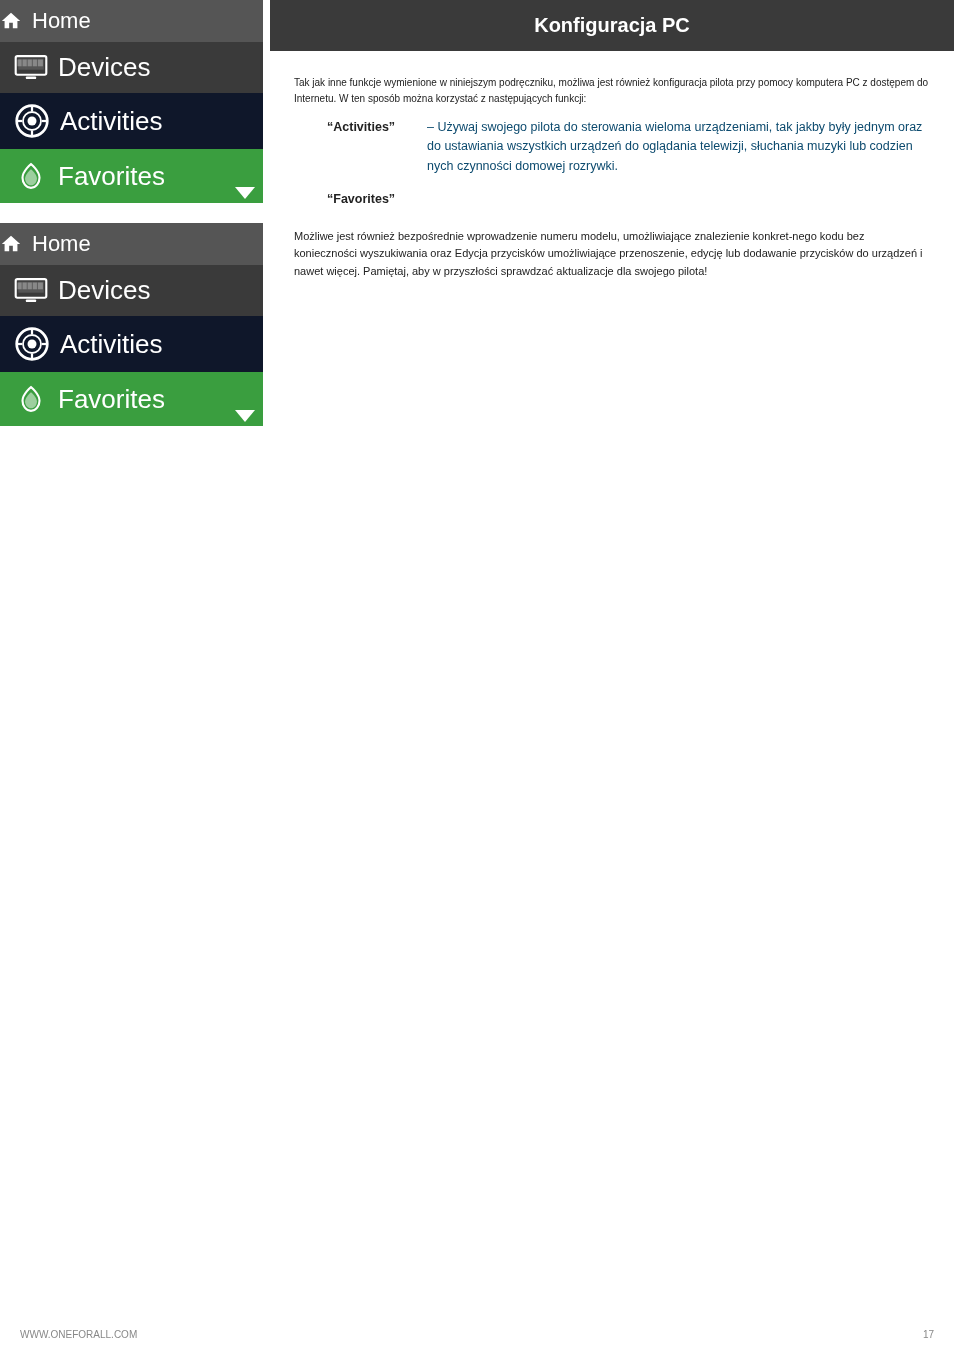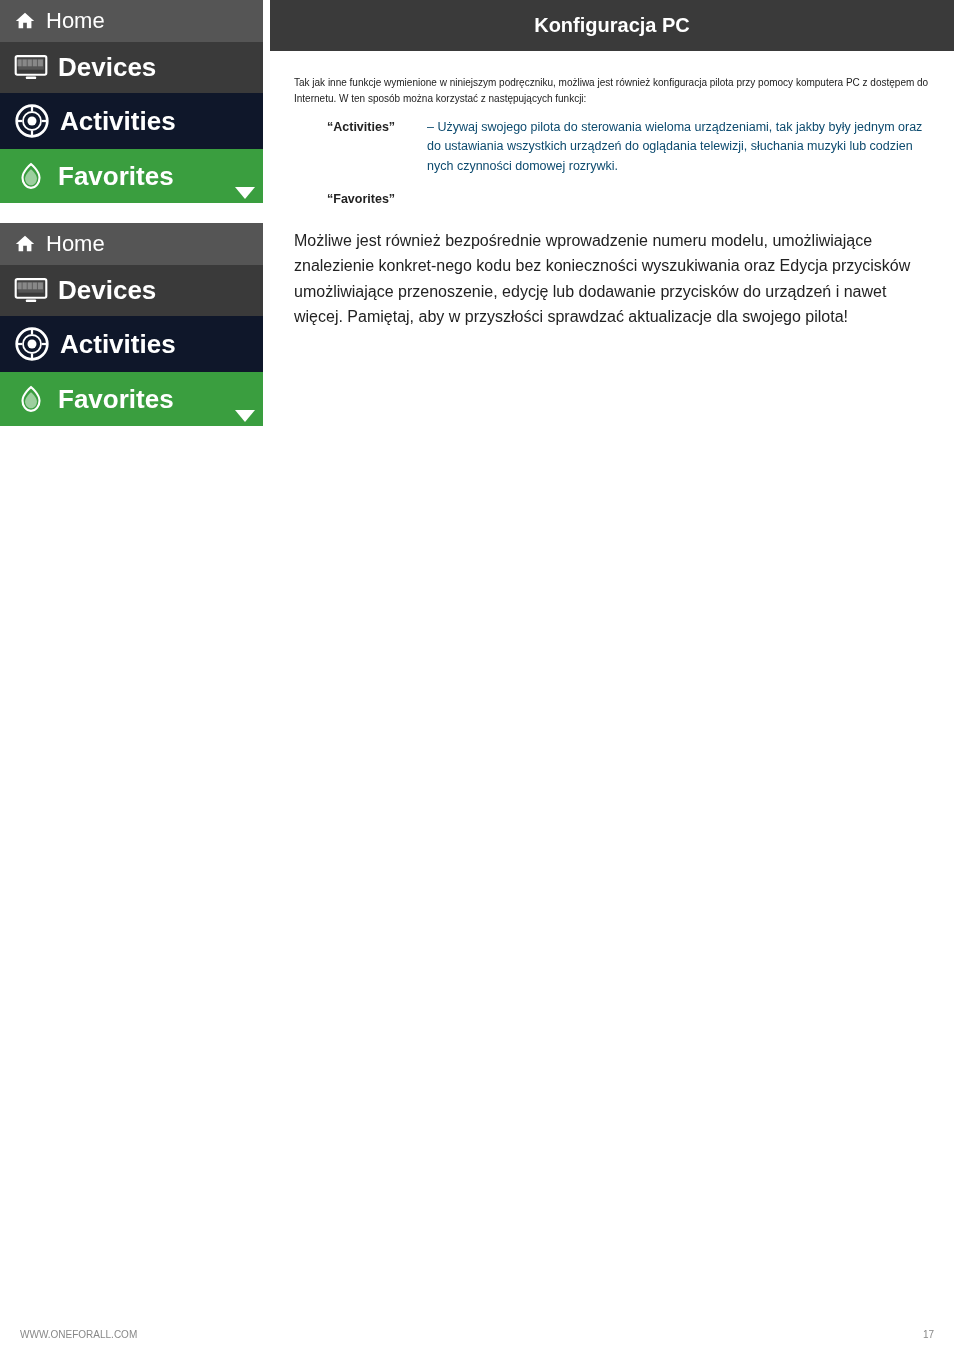--- a/index.html
+++ b/index.html
@@ -48,21 +48,21 @@
       font-size: 26px;
       font-weight: bold;
       color: #fff;
       cursor: pointer;
       position: relative;
     }
 
     .nav-item.home {
       background: #555;
       font-size: 22px;
-      padding: 8px 14px;
+      padding: 8px 0;
     }
 
     .nav-item.devices {
       background: #3a3a3a;
     }
 
     .nav-item.activities {
       background: #0f172a;
     }
 
@@ -72,21 +72,21 @@
 
     .nav-icon {
       margin-right: 10px;
       display: inline-flex;
       align-items: center;
       justify-content: center;
     }
 
     .nav-label {
       font-size: 26px;
-      font-weight: bold;
+      font-weight: normal;
     }
 
     .nav-item.home .nav-label {
       font-size: 22px;
       font-weight: normal;
     }
 
     
     .chevron-down {
       position: absolute;
@@ -134,21 +134,21 @@
       flex-shrink: 0;
       padding-right: 10px;
     }
 
     .feature-desc {
       flex: 1;
       color: #0c4a6e;
     }
 
     .outro-text {
-      font-size: 16px;
+      font-size: 11px;
       line-height: 1.6;
       color: #222;
       margin-bottom: 18px;
     }
 
     
     .page-footer {
       position: absolute;
       bottom: 10px;
       left: 0;

